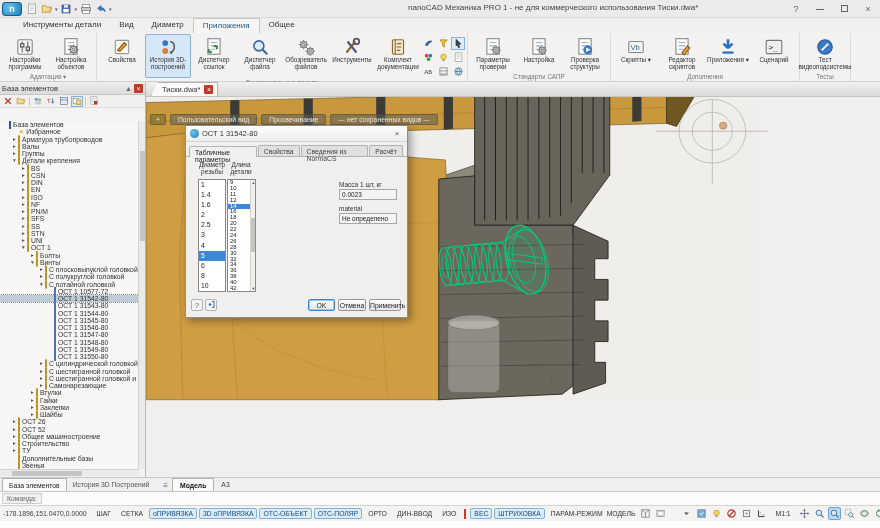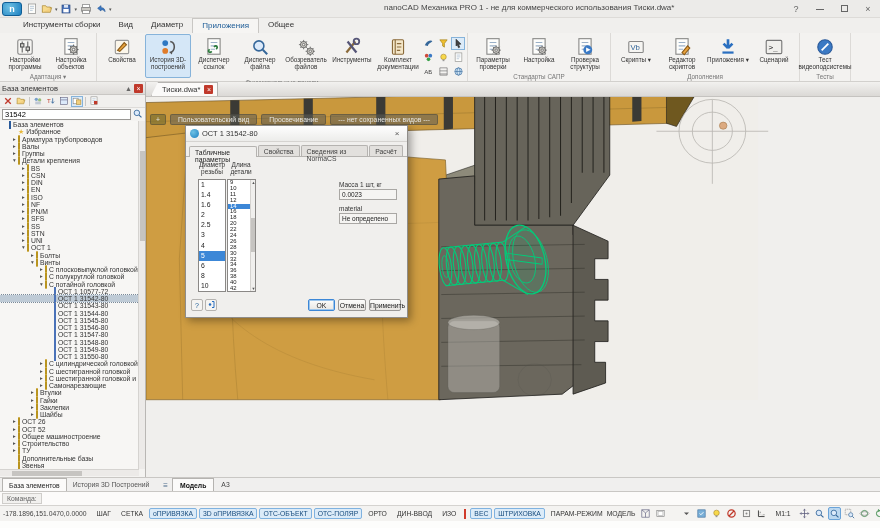--- a/index.html
+++ b/index.html
@@ -9,21 +9,21 @@
 
   
   #titlebar { position:absolute; left:0; top:0; width:880px; height:18px; background:#ecebe9;
               border-bottom:1px solid #dddbd8; display:flex; align-items:center; }
   #app-logo { width:20px; height:14px; margin:0 3px 0 2px; border-radius:3px;
               background:radial-gradient(circle at 35% 35%, #6ec1e4, #1c7fc0); border:1px solid #0f5e96;
               color:#fff; font-size:9px; font-weight:bold; text-align:center; line-height:13px; }
   #qat { display:flex; align-items:center; gap:2px; }
   .qat-btn { width:13px; height:13px; display:flex; align-items:center; justify-content:center; }
   .dd { font-size:5px; color:#555; }
-  #win-title { position:absolute; left:384px; top:3px; font-size:8px; color:#444; white-space:nowrap; }
+  #win-title { position:absolute; left:408px; top:3px; font-size:8px; color:#444; white-space:nowrap; }
   #win-controls { position:absolute; right:4px; top:0; height:18px; display:flex; align-items:center; gap:8px; }
   .win-btn { width:16px; height:13px; text-align:center; color:#666; font-size:9px; line-height:13px; }
   .wb-box { display:inline-block; width:7px; height:7px; border:1px solid #666; }
   .wb-min { display:inline-block; width:8px; height:1px; background:#666; vertical-align:middle;}
 
   
   #menu-tabs { position:absolute; left:14px; top:18px; height:15px; display:flex; }
   .menu-tab { padding:2px 9px 0 9px; font-size:8px; color:#333; height:15px; }
   .menu-tab.active { background:#f6f5f3; border:1px solid #c9c7c4; border-bottom:none; color:#1a5a96; }
 
@@ -191,21 +191,21 @@
     <div id="win-title">nanoCAD Механика PRO 1 - не для коммерческого использования Тиски.dwa*</div>
     <div id="win-controls">
         <span class="win-btn">?</span>
         <span class="win-btn"><span class="wb-min"></span></span>
         <span class="win-btn"><span class="wb-box"></span></span>
         <span class="win-btn">×</span>
       </div>
   </div>
 
   <div id="menu-tabs">
-      <div class="menu-tab">Инструменты сборки</div>
+      <div class="menu-tab">Инструменты детали</div>
       <div class="menu-tab">Вид</div>
       <div class="menu-tab">Диаметр</div>
       <div class="menu-tab active">Приложения</div>
       <div class="menu-tab">Общее</div>
     </div>
 
   <div id="ribbon">
       <div class="rgroup">
         <div class="rg-body">
           <div class="rbtn">
@@ -565,27 +565,20 @@
         </span>
         <span class="vsep"></span>
         <span class="ptb">
           <svg width="10" height="10" viewBox="0 0 18 18">
             <rect x="3.5" y="1.5" width="11" height="14" fill="#fdfdfb" stroke="#8a8a88"></rect>
             <path d="M6 5h6M6 8h6M6 11h4" stroke="#9ab0c8"></path>
             <rect x="9" y="9" width="6" height="6" fill="#c03a2a"></rect>
           </svg>
         </span>
       </div>
-    <div id="panel-search">
-      <input id="search-input" value="31542" style="">
-      <span><svg width="11" height="11" viewBox="0 0 18 18">
-            <circle cx="8" cy="8" r="4.5" fill="#dceafa" stroke="#35679a" stroke-width="1.4"></circle>
-            <line x1="11.5" y1="11.5" x2="15.5" y2="15.5" stroke="#35679a" stroke-width="1.8"></line>
-          </svg></span>
-    </div>
     <div id="tree">
         <div class="trow" style="padding-left: 2px;">
           <span class="arr"></span>
           <span class="tico"><span class="ico-root"></span></span>
           <span>База элементов</span>
         </div>
         <div class="trow" style="padding-left: 11px;">
           <span class="arr"></span>
           <span class="tico"><span class="ico-star">★</span></span>
           <span>Избранное</span>

